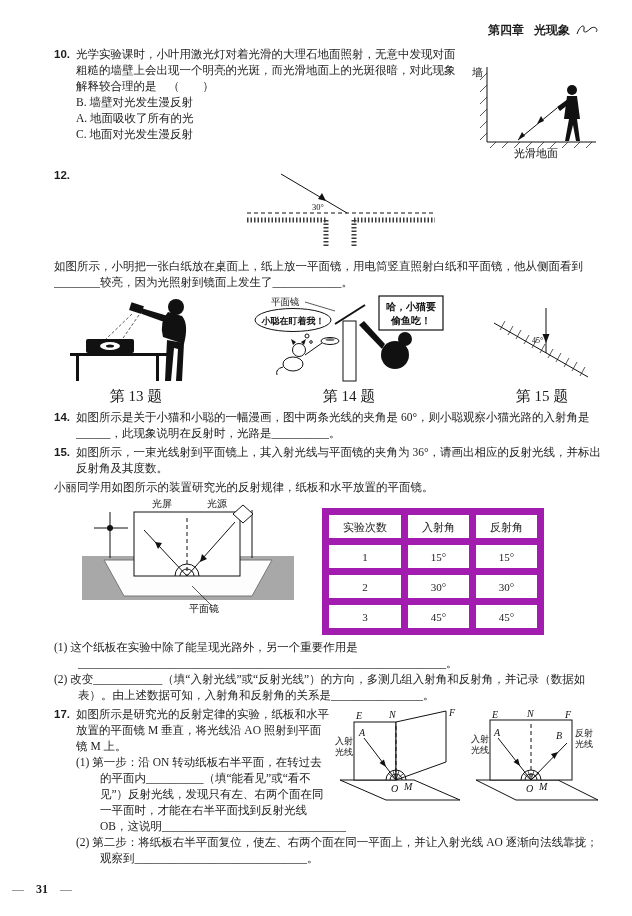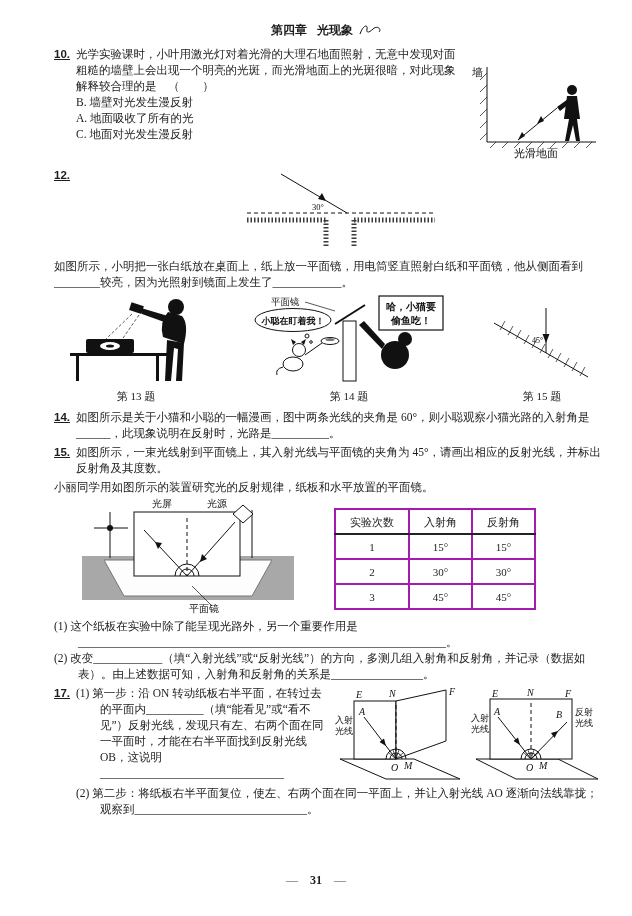--- a/index.html
+++ b/index.html
@@ -3,41 +3,41 @@
 <meta charset="utf-8">
 <style>
   html,body{margin:0;padding:0;background:#e8e8e8;}
   .page{
     position:relative; width:632px; height:916px; margin:0 auto;
     background:#fff; color:#1c1c1c; overflow:hidden; box-sizing:border-box;
     padding:22px 30px 0 54px;
     font-family:"Liberation Serif","DejaVu Serif",serif;
     font-size:11.5px; line-height:16px;
   }
-  .header{ text-align:center; font-weight:bold; font-size:12px; margin:0 2px 8px 0; }
+  .header{ text-align:right; font-weight:bold; font-size:12px; margin:0 2px 8px 0; }
   .header .chapter{ margin-right:10px; }
   .swoosh{ vertical-align:-3px; margin-left:4px; }
   .q{ display:flex; margin-bottom:3px; }
-  .qnum{ flex:0 0 22px; font-weight:bold; font-family:"Liberation Sans","DejaVu Sans",sans-serif; font-size:11.5px;text-decoration:underline; }
+  .qnum{ flex:0 0 22px; font-weight:bold; font-family:"Liberation Sans","DejaVu Sans",sans-serif; font-size:11.5px; }
   .qbody{ flex:1; min-width:0; overflow:hidden; }
   .qbody p{ margin:0; }
   .sub{ padding-left:24px; text-indent:-24px; margin:0; }
   .opt{ margin:0; }
   .fig-q10{ float:right; width:134px; margin:17px 0 0 6px; text-align:center; }
   .center-fig{ text-align:center; margin:2px 0 2px 0; }
   .figs-row{ display:flex; justify-content:space-between; align-items:flex-end; margin:3px 4px 2px 6px; }
   .figblock{ text-align:center; }
-  .figcap{ font-size:11px; margin-top:1px; text-align:center; }
-  .q16-row{ display:flex; align-items:flex-start; gap:28px; margin:3px 0 4px 0; }
+  .figcap{ font-size:15px; margin-top:1px; text-align:center; }
+  .q16-row{ display:flex; align-items:flex-start; gap:16px; margin:3px 0 4px 0; }
   .rtable{ border-collapse:collapse; font-size:11px; margin-top:10px; }
-  .rtable th,.rtable td{ border:2px solid #a21caf; font-weight:normal; text-align:center; padding:3.5px 14px; }
+  .rtable th,.rtable td{ border:7px solid #a21caf; font-weight:normal; text-align:center; padding:3.5px 14px; }
   .rtable thead th{ border-bottom:2px solid #222; }
   .fig-q17{ float:right; width:268px; margin:0 0 2px 4px; display:flex; gap:4px; }
   .clear{ clear:both; }
-  .footer{ position:absolute; left:0; bottom:28px; width:100%; text-align:center; font-size:12px; }
+  .footer{ position:absolute; left:0; bottom:19px; width:100%; text-align:left; font-size:12px; }
   .footer .dash{ color:#666; margin:0 12px; }
   .footer .pg{ font-weight:bold; }
   svg text{ font-family:"Liberation Serif","DejaVu Serif",serif; fill:#111; }
   .s{ stroke:#111; fill:none; stroke-width:1; }
   .s2{ stroke:#111; fill:none; stroke-width:2; }
   .thin{ stroke:#111; fill:none; stroke-width:.7; }
   .sf{ fill:#111; stroke:none; }
   .dash{ stroke-dasharray:4 3; }
   .band{ stroke:#3a3a3a; stroke-width:5; stroke-dasharray:1.5 2; fill:none; }
   .it{ font-style:italic; }
@@ -199,21 +199,21 @@
   <div class="q">
     <span class="qnum">14.</span>
     <div class="qbody">
         <p>如图所示是关于小猫和小聪的一幅漫画，图中两条光线的夹角是 60°，则小聪观察小猫光路的入射角是______，此现象说明在反射时，光路是__________。</p>
       </div>
   </div>
 
   <div class="q">
     <span class="qnum">15.</span>
     <div class="qbody">
-        <p>如图所示，一束光线射到平面镜上，其入射光线与平面镜的夹角为 45°，请画出相应的反射光线，并标出反射角及其度数。</p>
+        <p>如图所示，一束光线射到平面镜上，其入射光线与平面镜的夹角为 36°，请画出相应的反射光线，并标出反射角及其度数。</p>
       </div>
   </div>
 
   <div class="q">
     <div class="qbody">
       <p>小丽同学用如图所示的装置研究光的反射规律，纸板和水平放置的平面镜。</p>
 
       <div class="q16-row">
         <svg width="252" height="116" viewBox="0 0 252 116">
           <rect x="28" y="58" width="212" height="44" fill="#a8a8a8"></rect>
@@ -324,20 +324,21 @@
           <text class="it" x="86" y="33" font-size="10">B</text>
           <text class="it" x="56" y="86" font-size="10">O</text>
           <text class="it" x="69" y="84" font-size="10">M</text>
           <text x="1" y="36" font-size="9">入射</text>
           <text x="1" y="47" font-size="9">光线</text>
           <text x="105" y="30" font-size="9">反射</text>
           <text x="105" y="41" font-size="9">光线</text>
         </svg>
       </div>
 
+      <p>如图所示是研究光的反射定律的实验，纸板和水平放置的平面镜 M 垂直，将光线沿 AO 照射到平面镜 M 上。</p>
       <p class="sub">(1) 第一步：沿 ON 转动纸板右半平面，在转过去的平面内__________（填“能看见”或“看不见”）反射光线，发现只有左、右两个面在同一平面时，才能在右半平面找到反射光线 OB，这说明________________________________</p>
       <div class="clear"></div>
       <p class="sub">(2) 第二步：将纸板右半平面复位，使左、右两个面在同一平面上，并让入射光线 AO 逐渐向法线靠拢；观察到______________________________。</p>
 
     </div>
   </div>
 
   <div class="footer">
     <span class="dash">—</span><span class="pg">31</span><span class="dash">—</span>
   </div>

